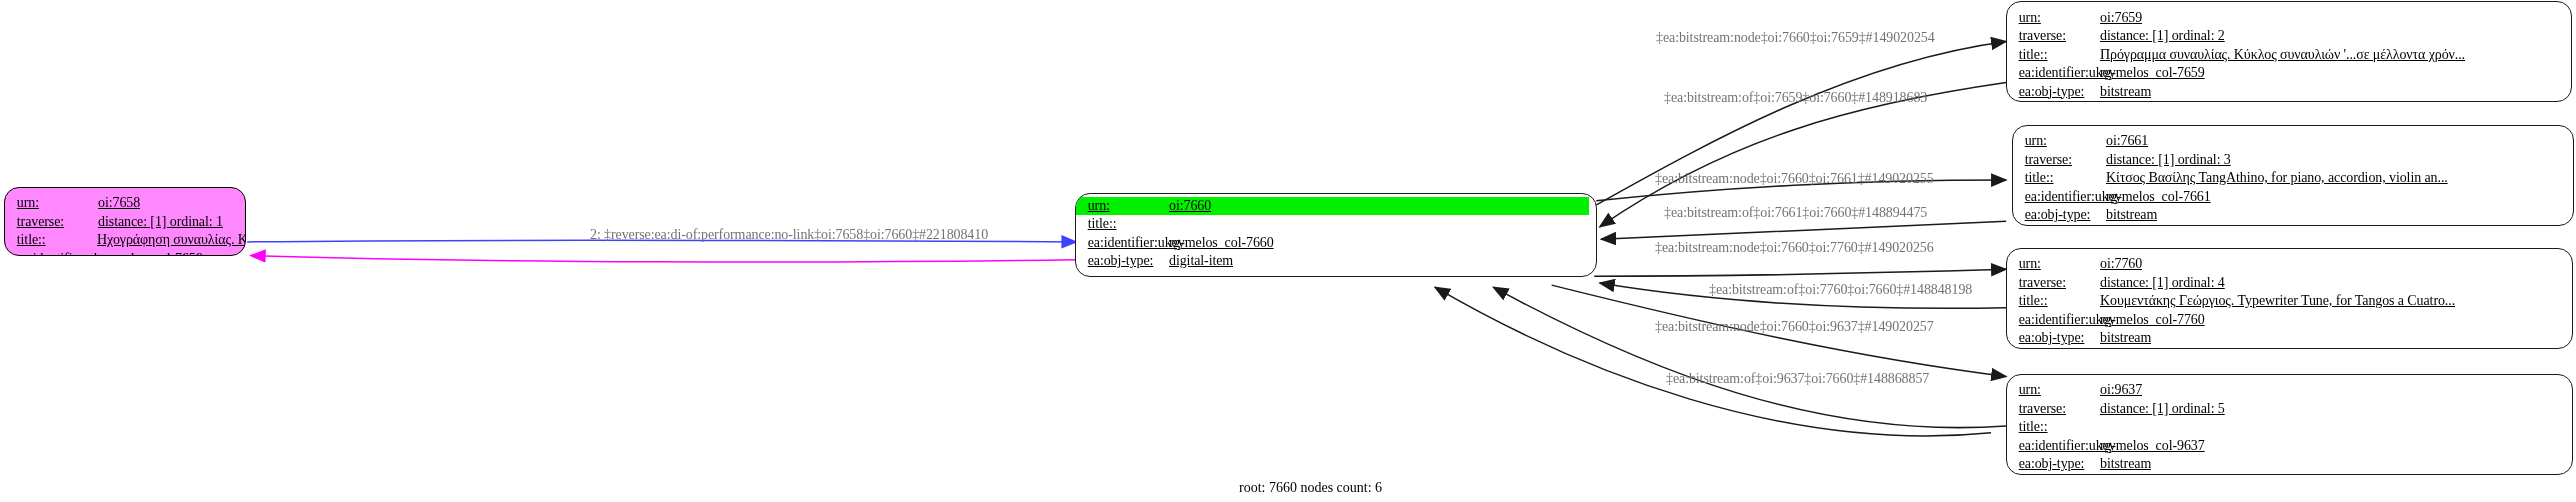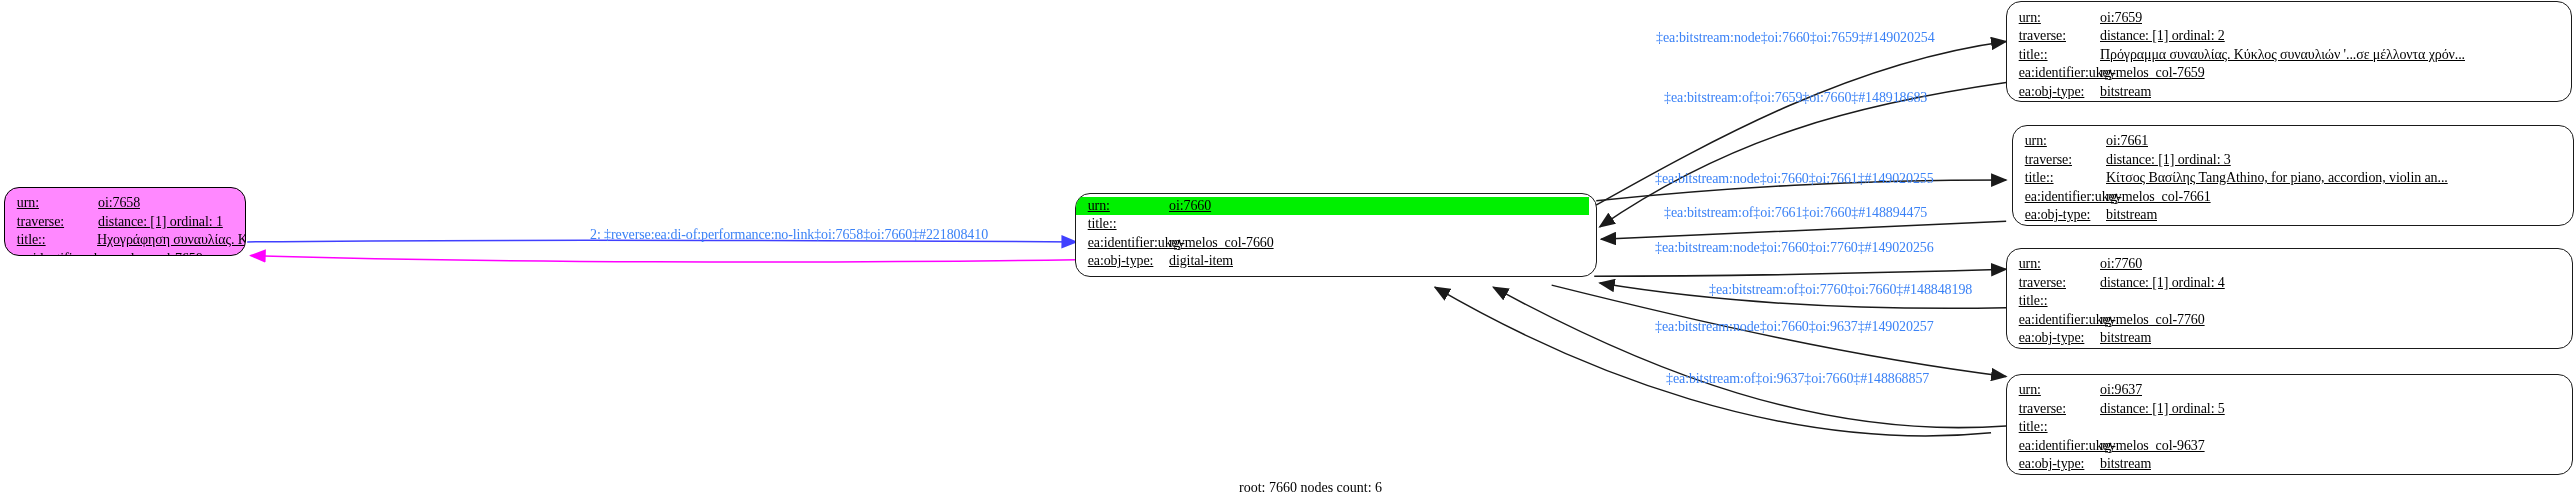--- a/index.html
+++ b/index.html
@@ -46,21 +46,21 @@
   .row-hl .node-key,.row-hl .node-val{background:#00f000;}
 
   
   .node .node-key{width:78px;}
   .node.wide .node-key{width:93px;}
 
   .edge-label{
     position:absolute;
     font-size:14px;
     white-space:nowrap;
-    color:#3b82f6;
+    color:#737373;
     background:transparent;
     letter-spacing:-0.1px;
   }
   .caption{
     position:absolute;
     font-size:14px;
     white-space:nowrap;
   }
 </style>
 </head>
@@ -190,20 +190,21 @@
     <div class="node-row">
       <span class="node-key">urn:</span>
       <span class="node-val">oi:7760</span>
     </div>
     <div class="node-row">
       <span class="node-key">traverse:</span>
       <span class="node-val">distance: [1]     ordinal: 4</span>
     </div>
     <div class="node-row">
       <span class="node-key">title::</span>
+      <span class="node-val" style="max-width:457px;">Κουμεντάκης Γεώργιος. Typewriter Tune, for Tangos a Cuatro...</span>
     </div>
     <div class="node-row">
       <span class="node-key">ea:identifier:ukey</span>
       <span class="node-val">rg-melos_col-7760</span>
     </div>
     <div class="node-row">
       <span class="node-key">ea:obj-type:</span>
       <span class="node-val">bitstream</span>
     </div>
   </div>

